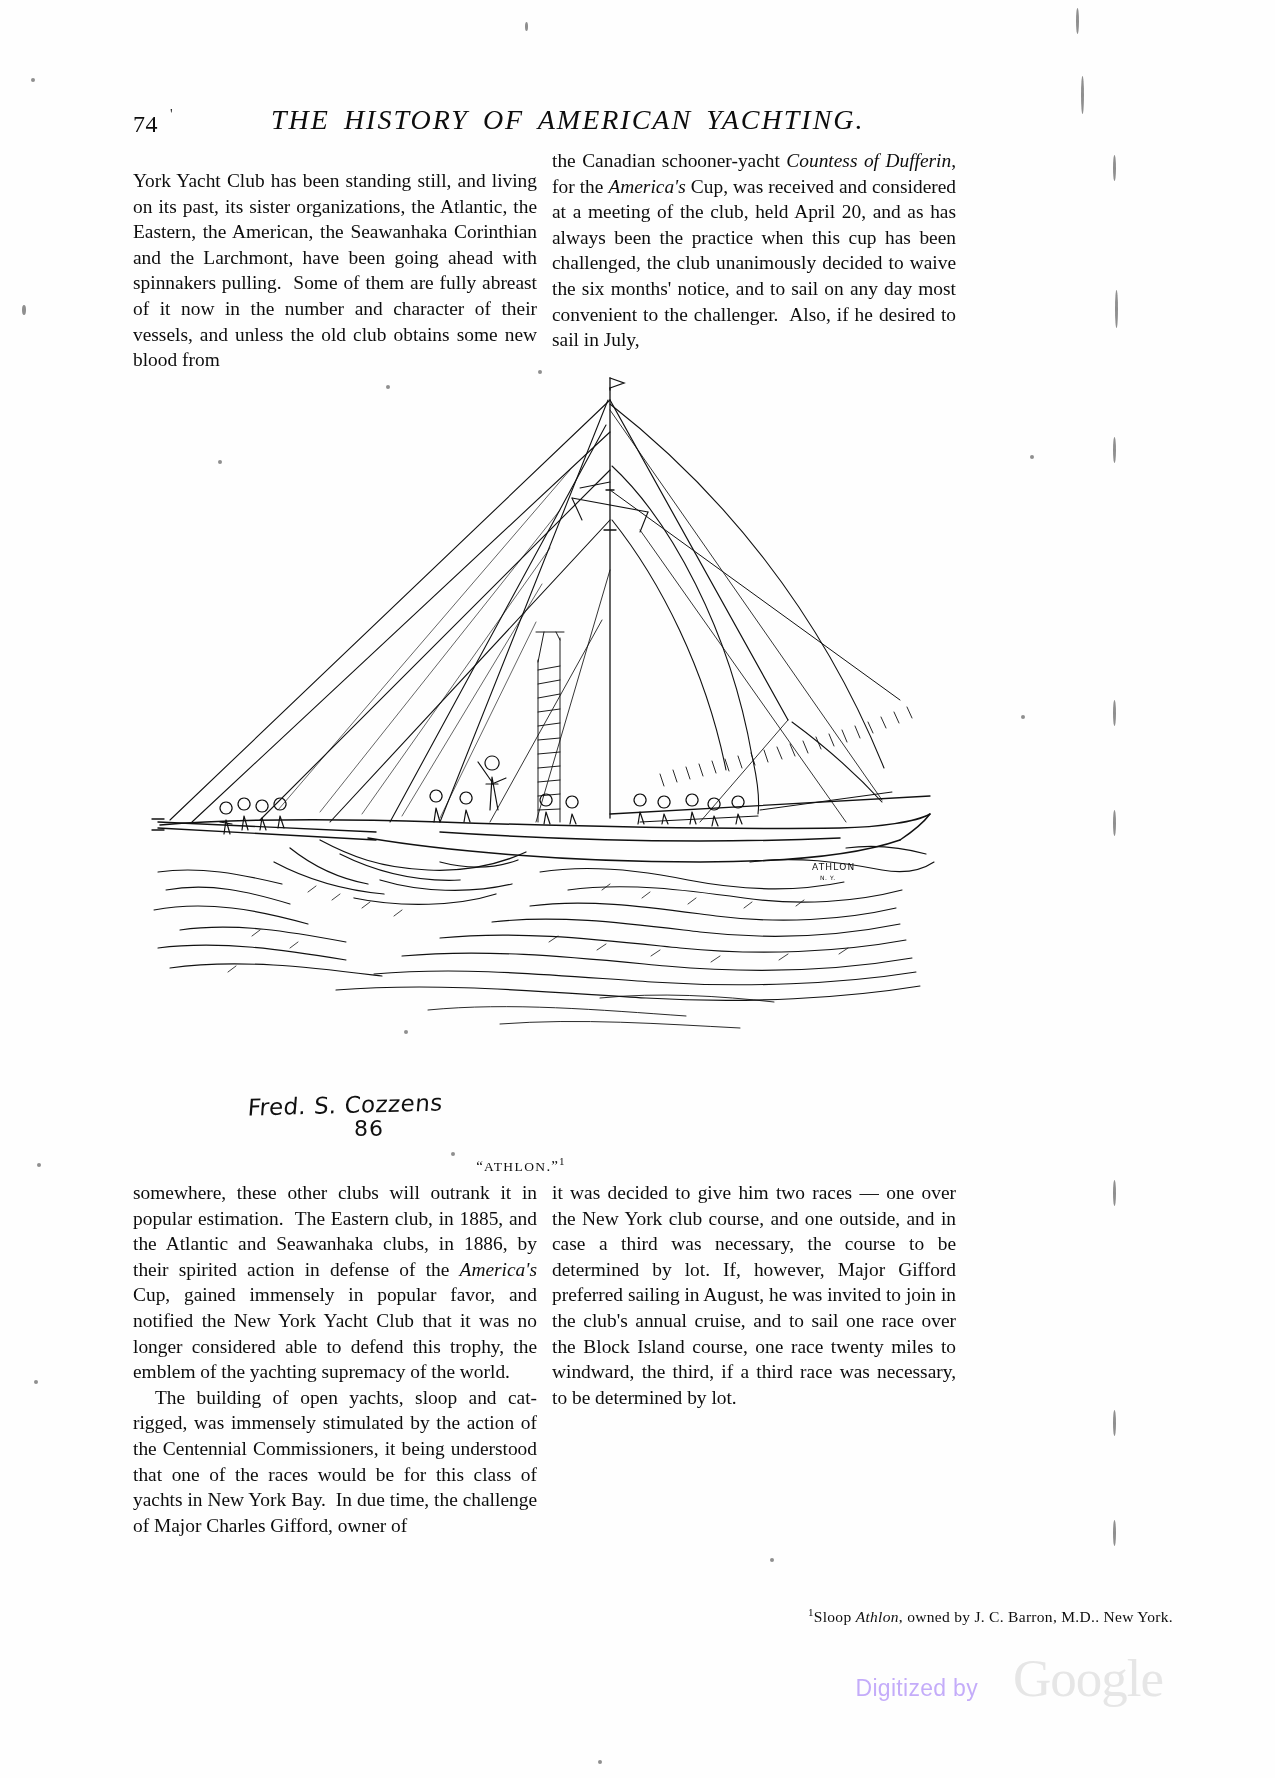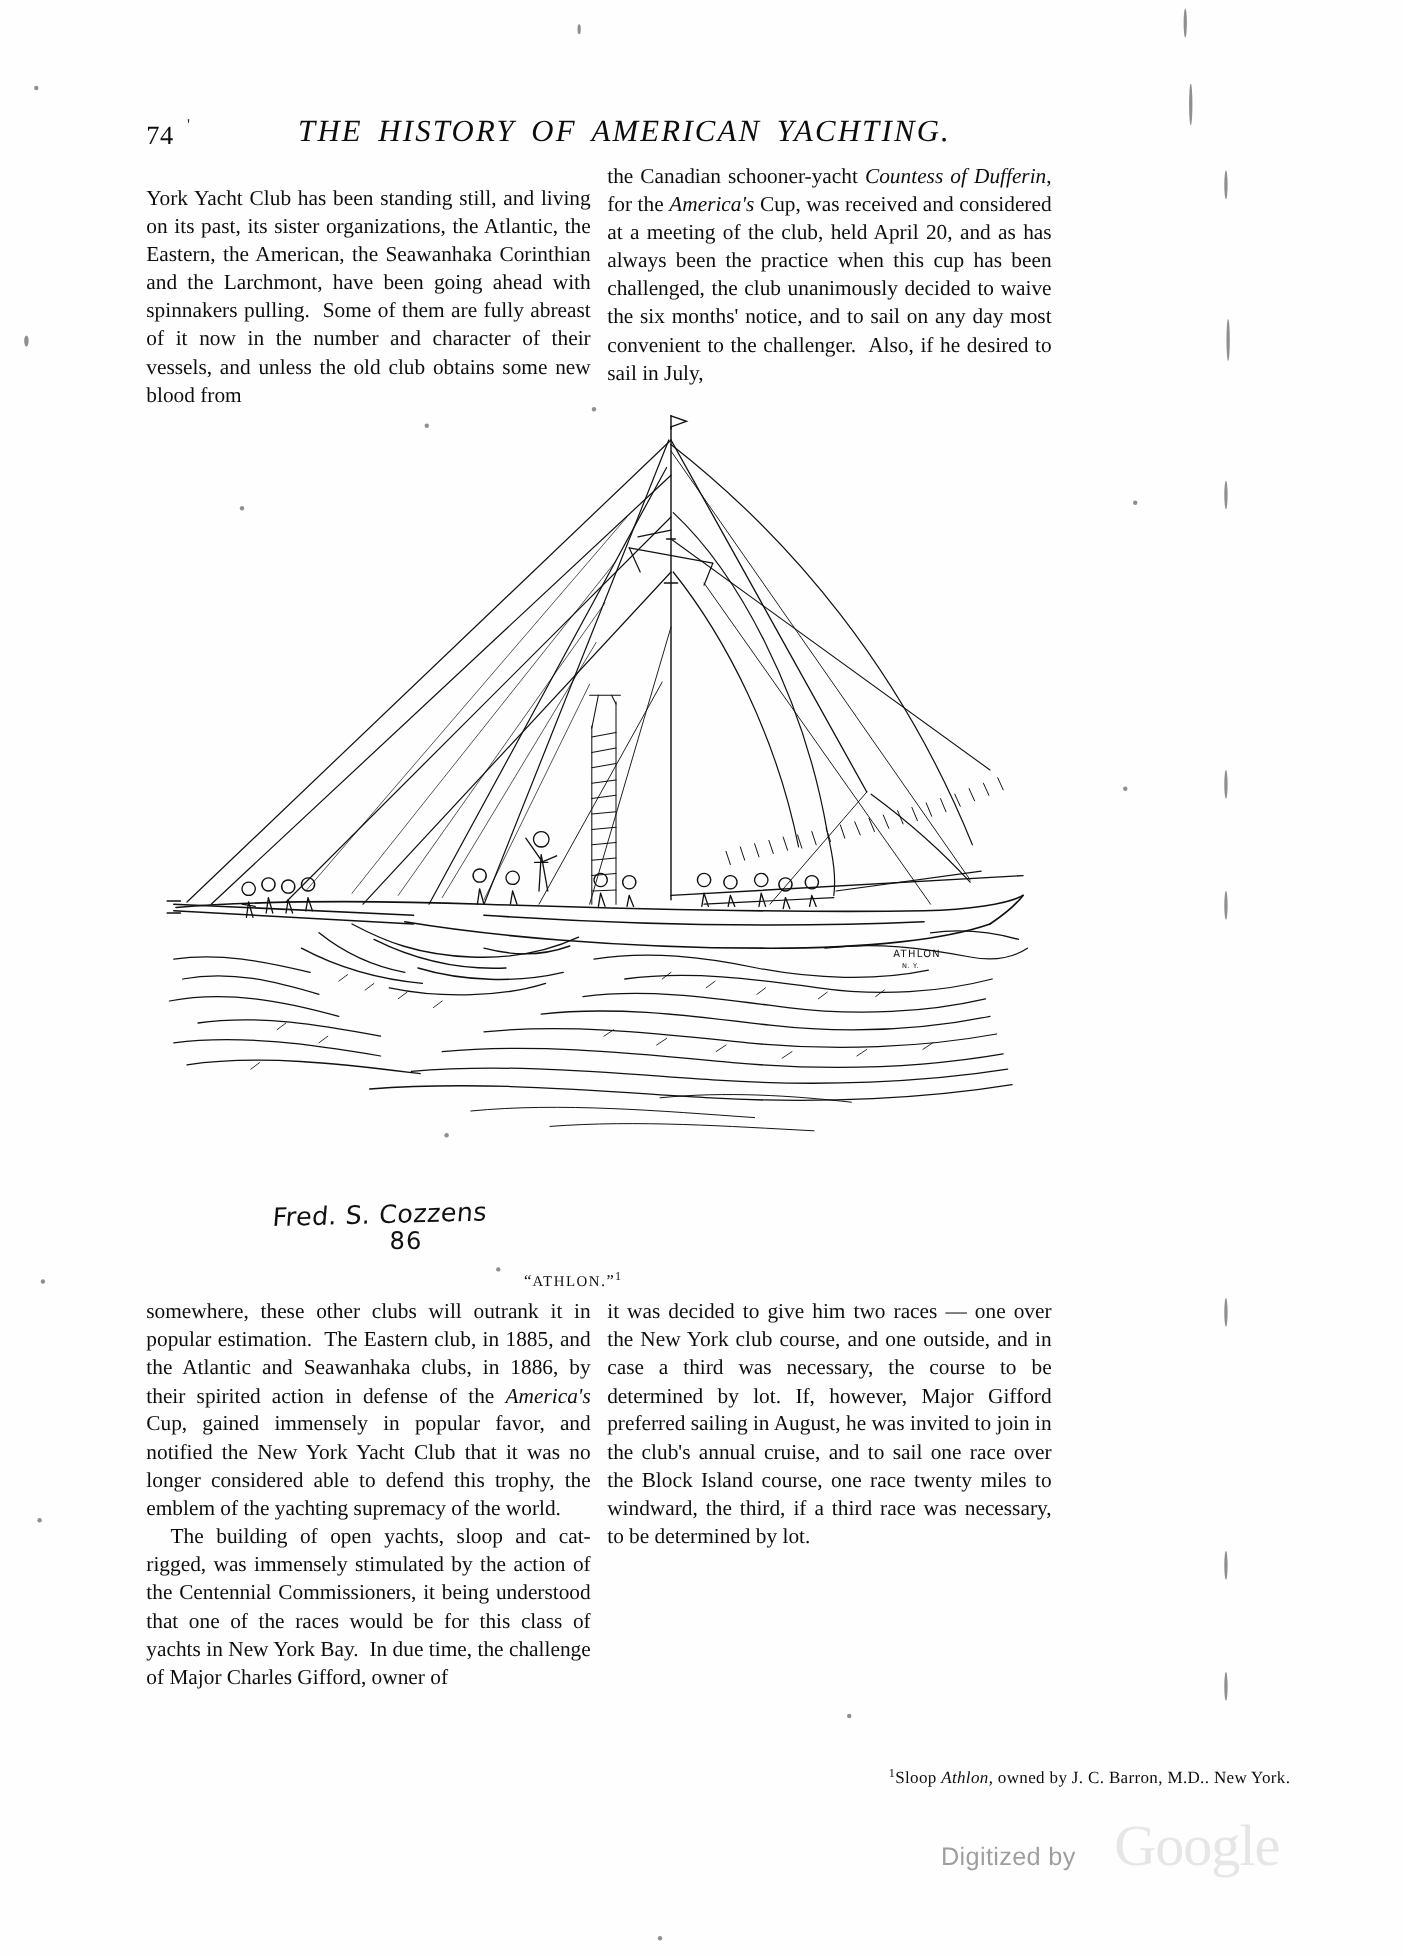--- a/index.html
+++ b/index.html
@@ -157,21 +157,21 @@
     right: 112px;
     top: 1652px;
     display: flex;
     align-items: baseline;
     gap: 14px;
     opacity: .5;
   }
   .wm-by {
     font-family: "Liberation Sans", sans-serif;
     font-size: 23px;
-    color: #404040;
+    color: #8b5cf6;
     letter-spacing: .3px;
   }
   .wm-logo {
     font-family: "Liberation Serif", serif;
     font-size: 53px;
     color: #cfcfcf;
     letter-spacing: -1px;
     line-height: 1;
     margin-left: 21px;
   }

